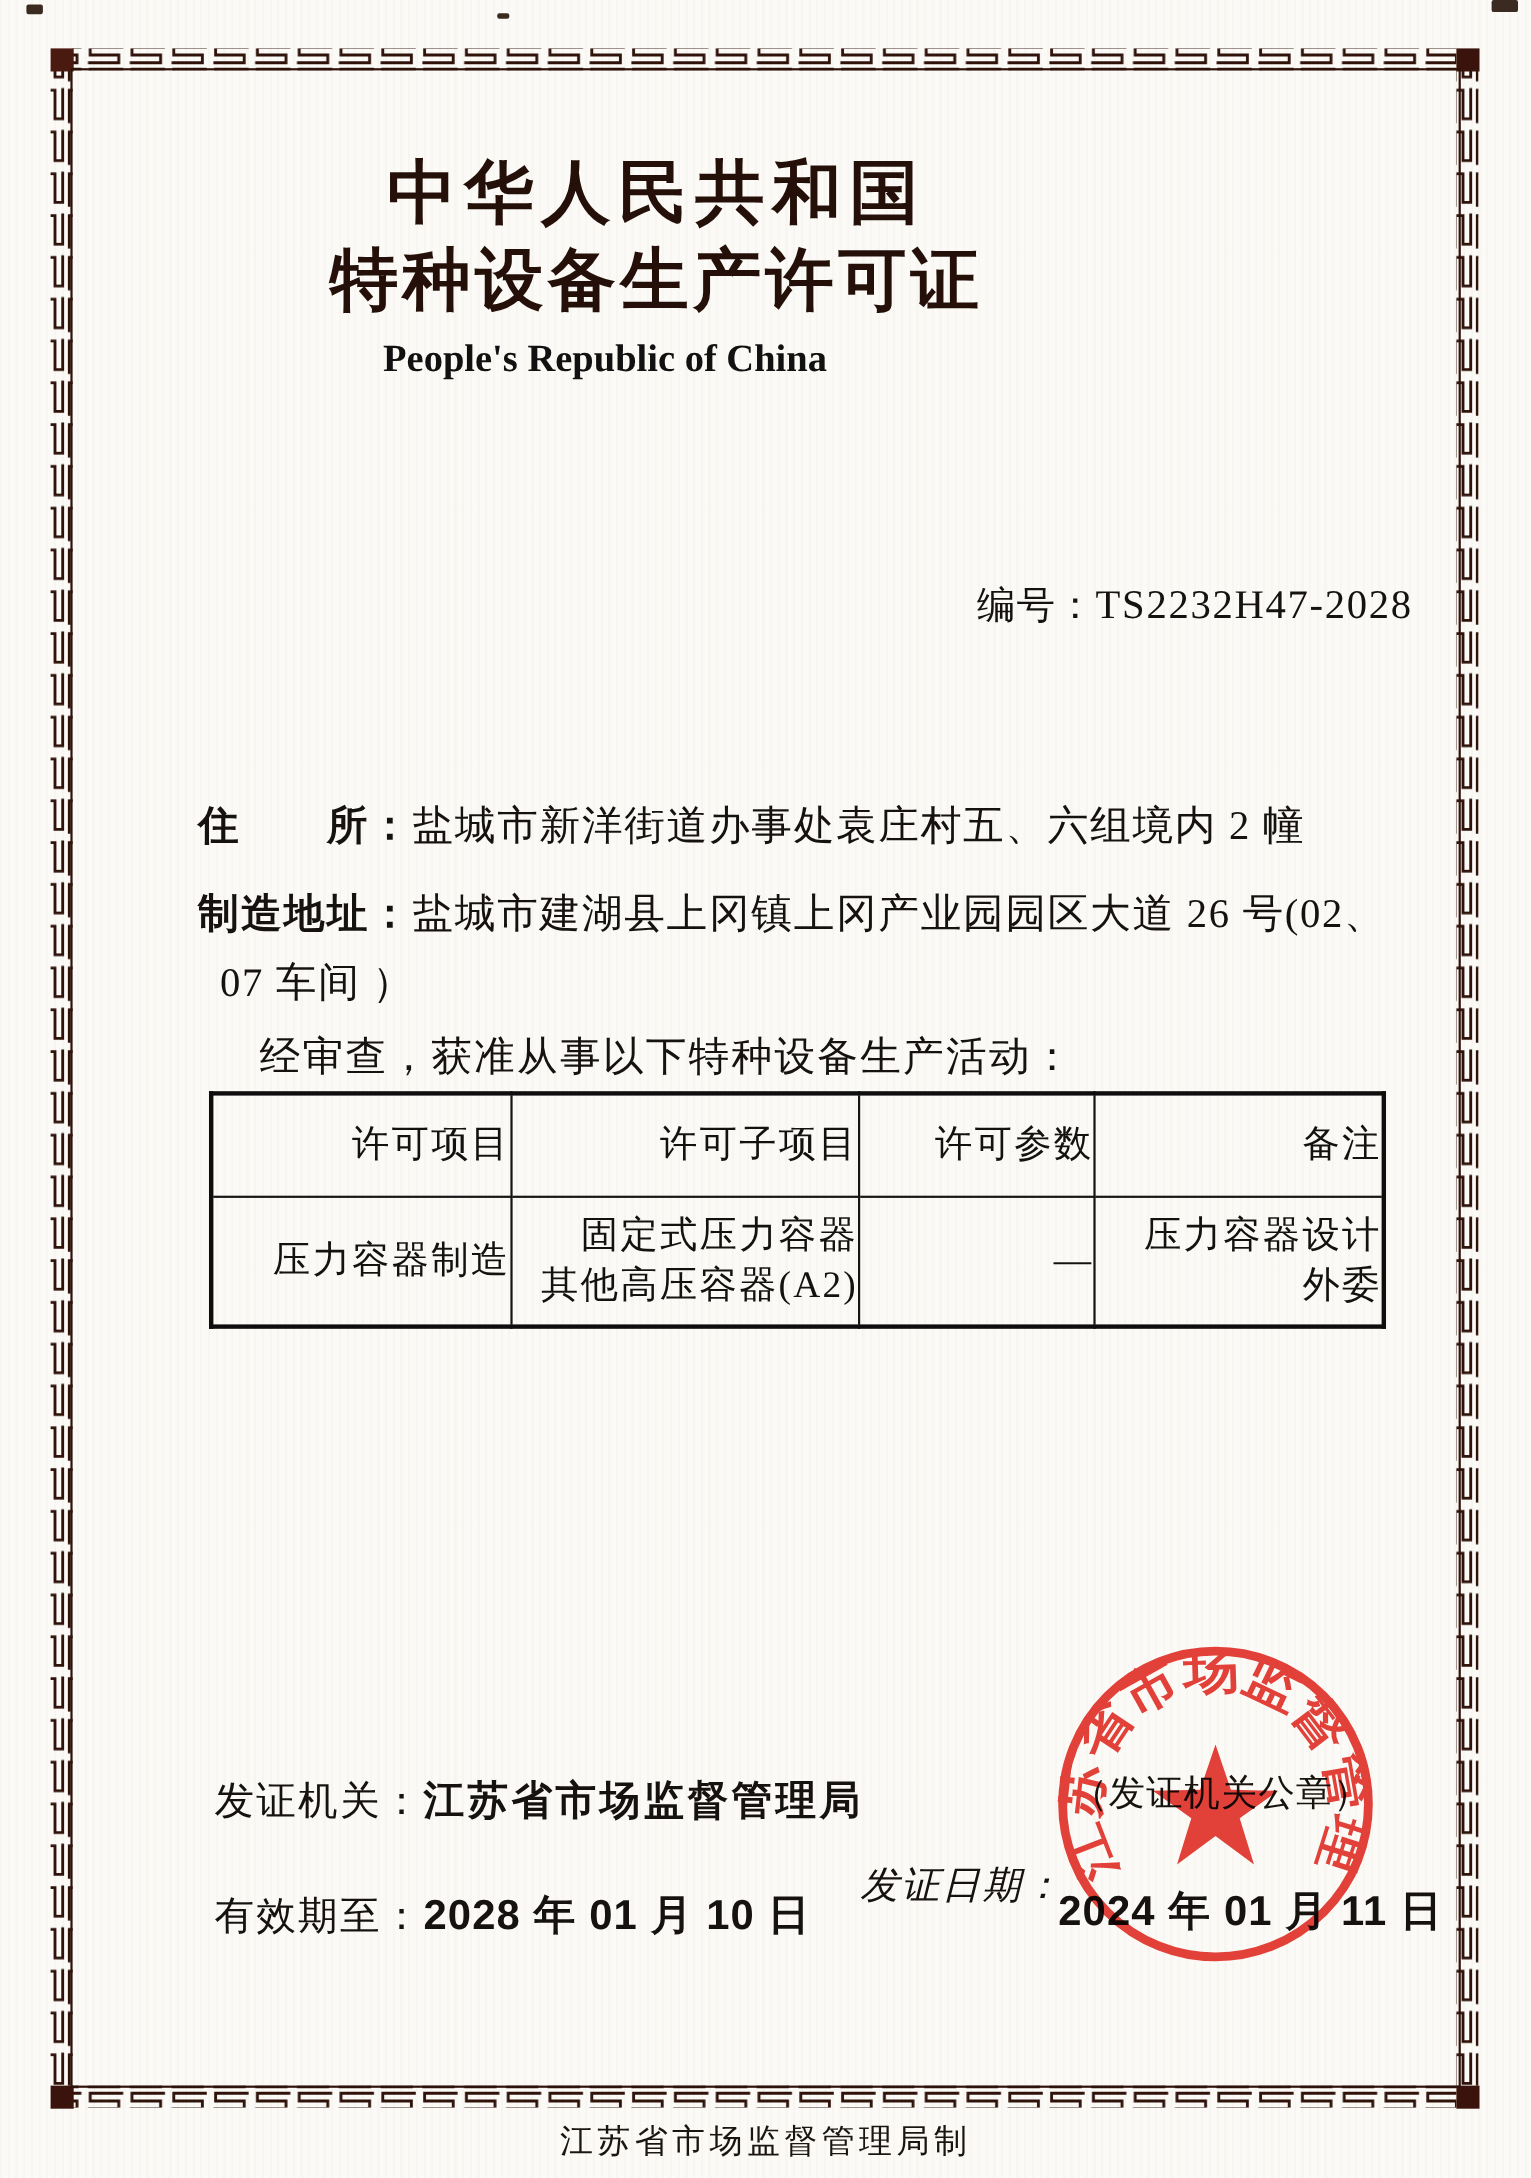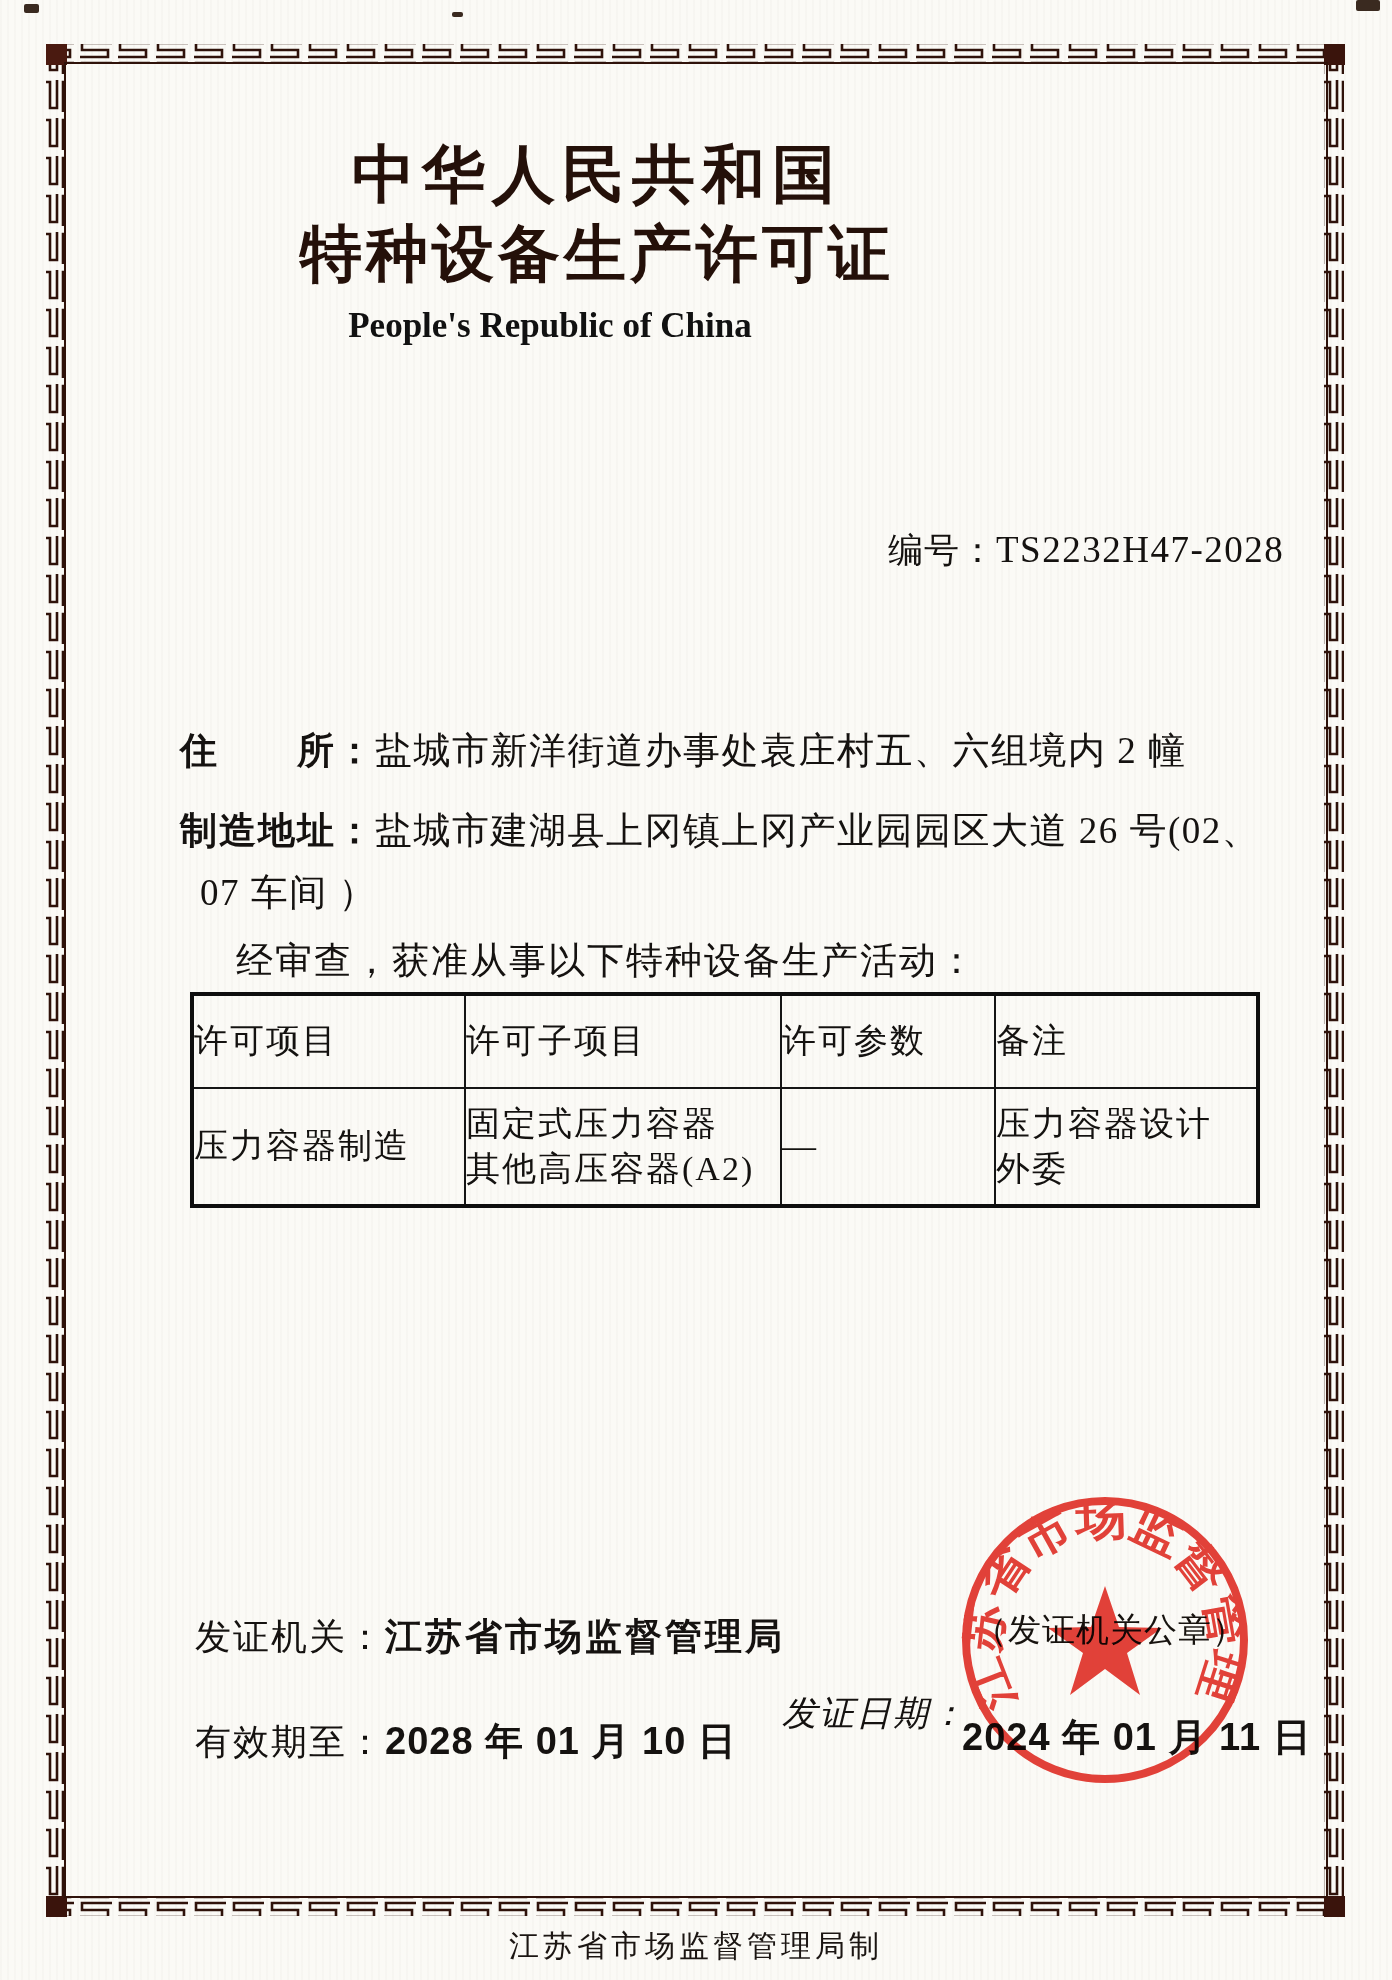--- a/index.html
+++ b/index.html
@@ -28,21 +28,21 @@
   .field .lbl{font-weight:600;letter-spacing:2px;}
   .f-unit{top:640px;}
   .f-res{top:726px;}
   .f-mfg{top:806px;}
   .f-mfg2{top:868px;margin-left:20px;}
   .f-intro{top:936px;left:236px;font-size:37px;letter-spacing:2px;}
   
   .lic-table{position:absolute;left:190px;top:992px;border-collapse:collapse;table-layout:fixed;width:1056px;}
   .lic-table th,.lic-table td{
     border:2.5px solid #151515;
-    text-align:left;vertical-align:middle;
+    text-align:right;vertical-align:middle;
     font-size:34px;font-weight:normal;color:#141210;
     letter-spacing:2px;line-height:1.3;
     padding:0;
   }
   .lic-table{border:4px solid #0e0e0e;}
   .lic-table .hrow{height:94px;}
   .lic-table .drow{height:118px;}
   .c1{width:270px;} .c2{width:314px;} .c3{width:212px;} .c4{width:260px;}
   .dash-cell{font-size:40px;}
   

